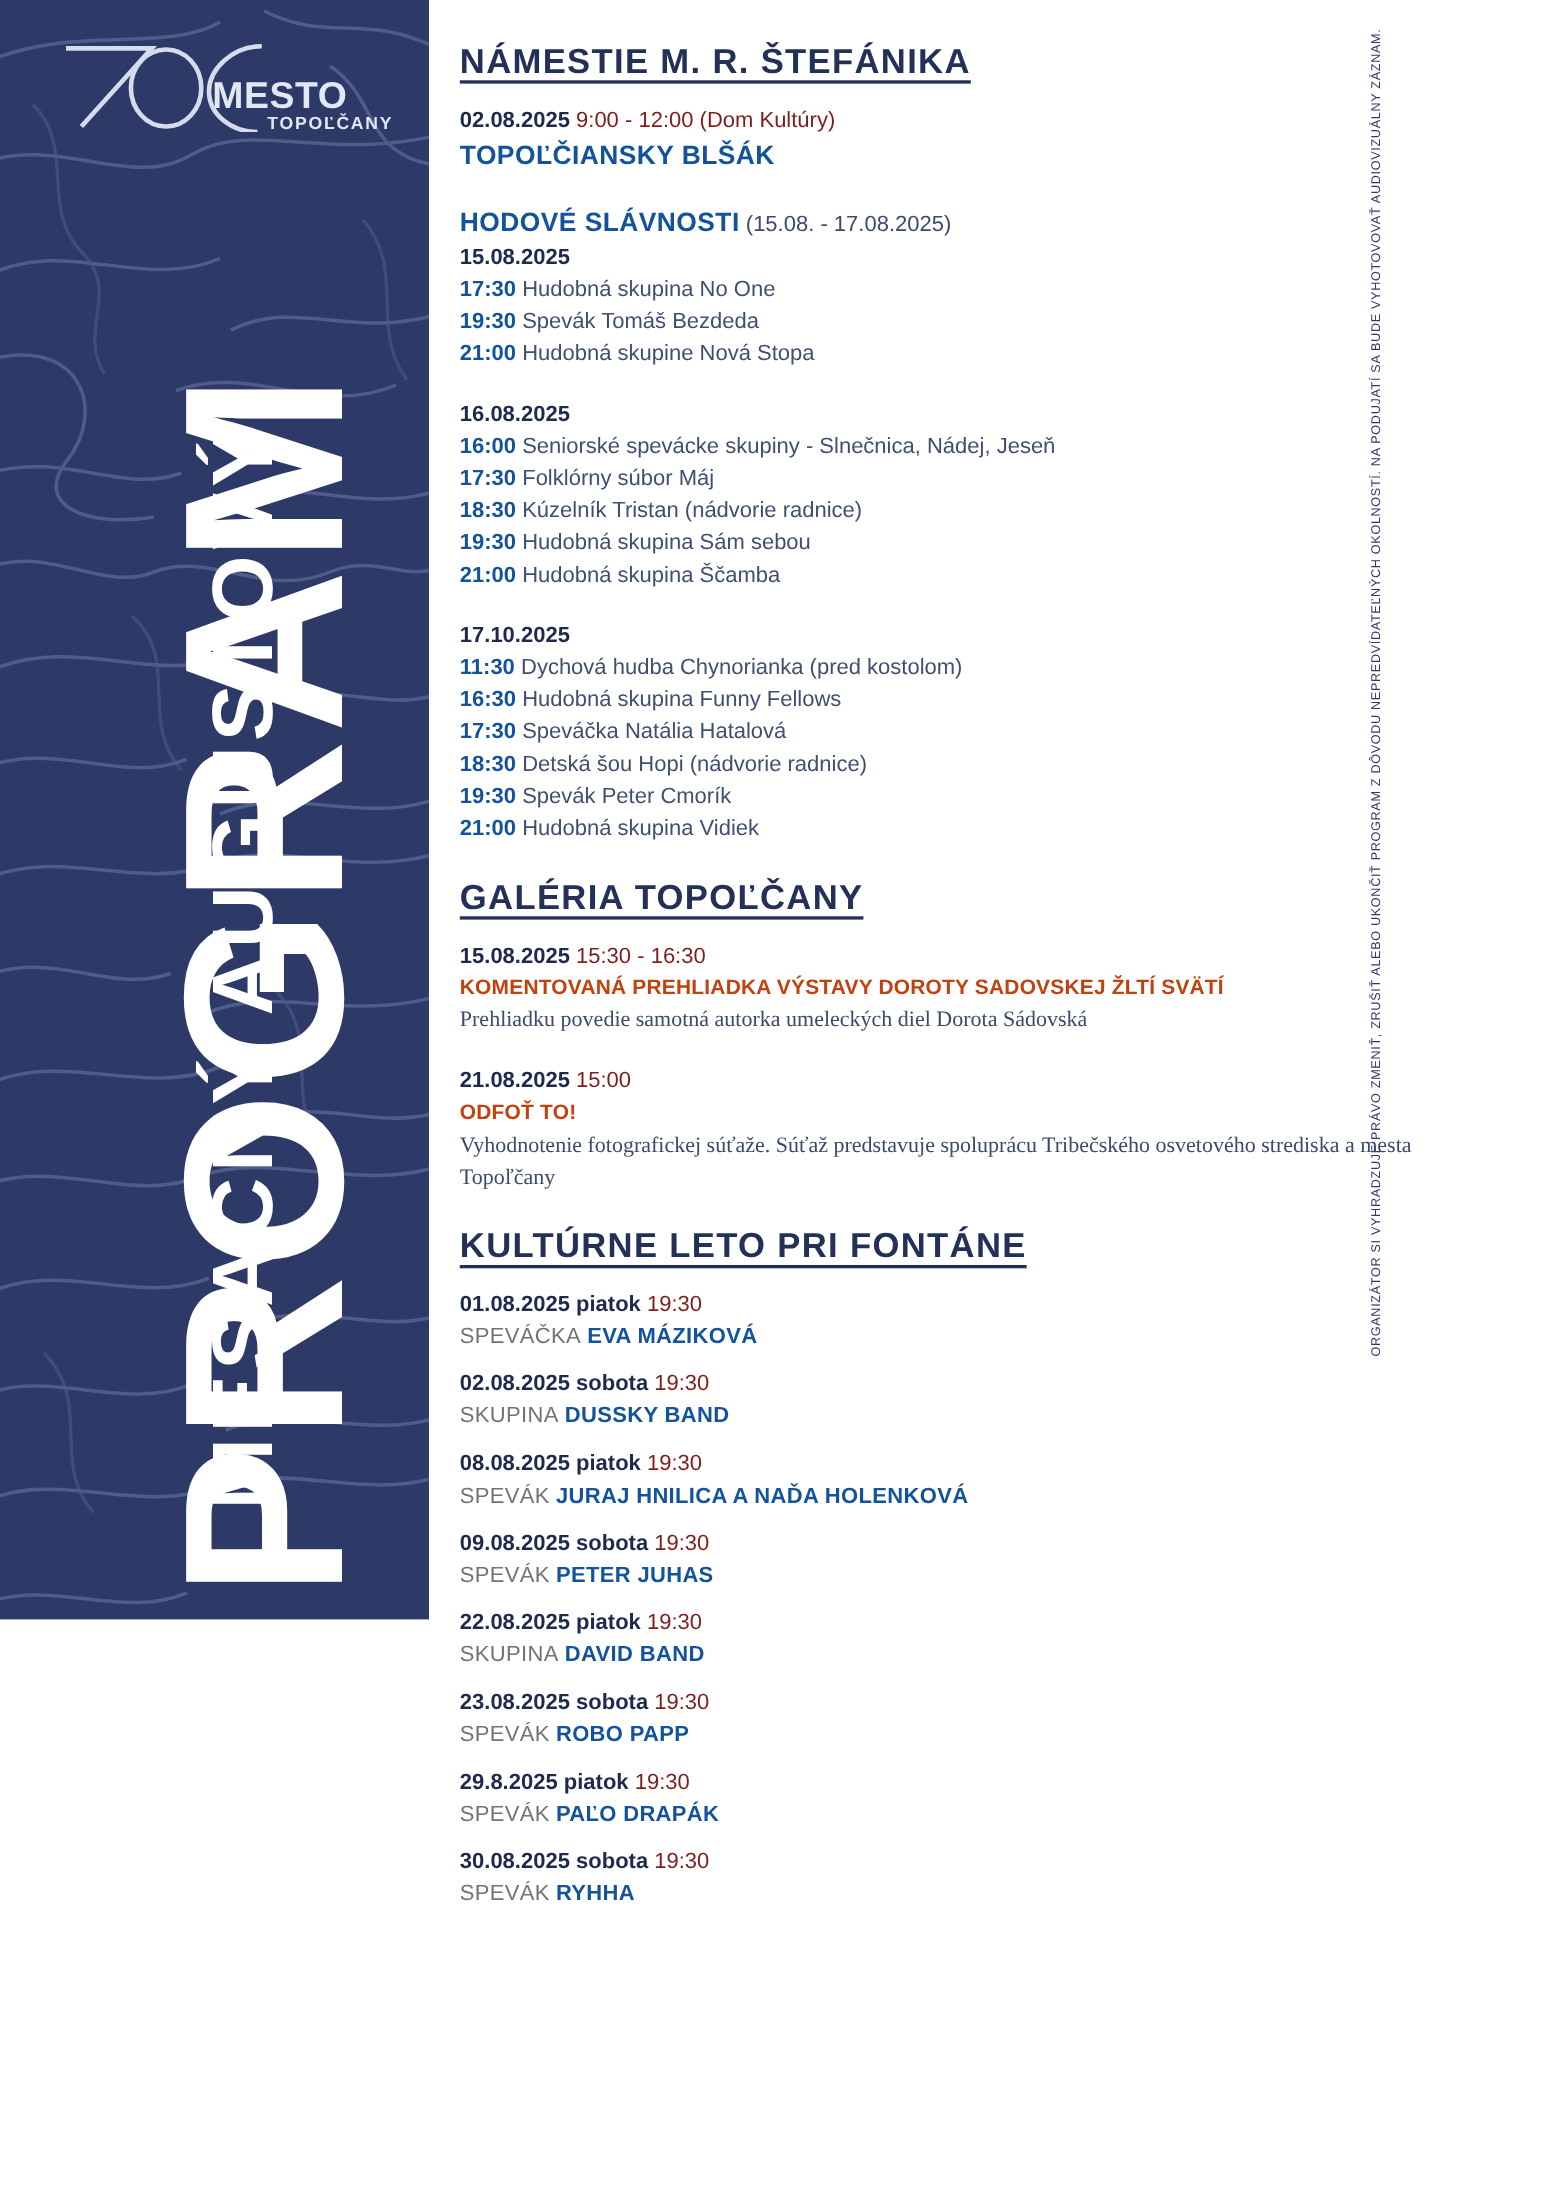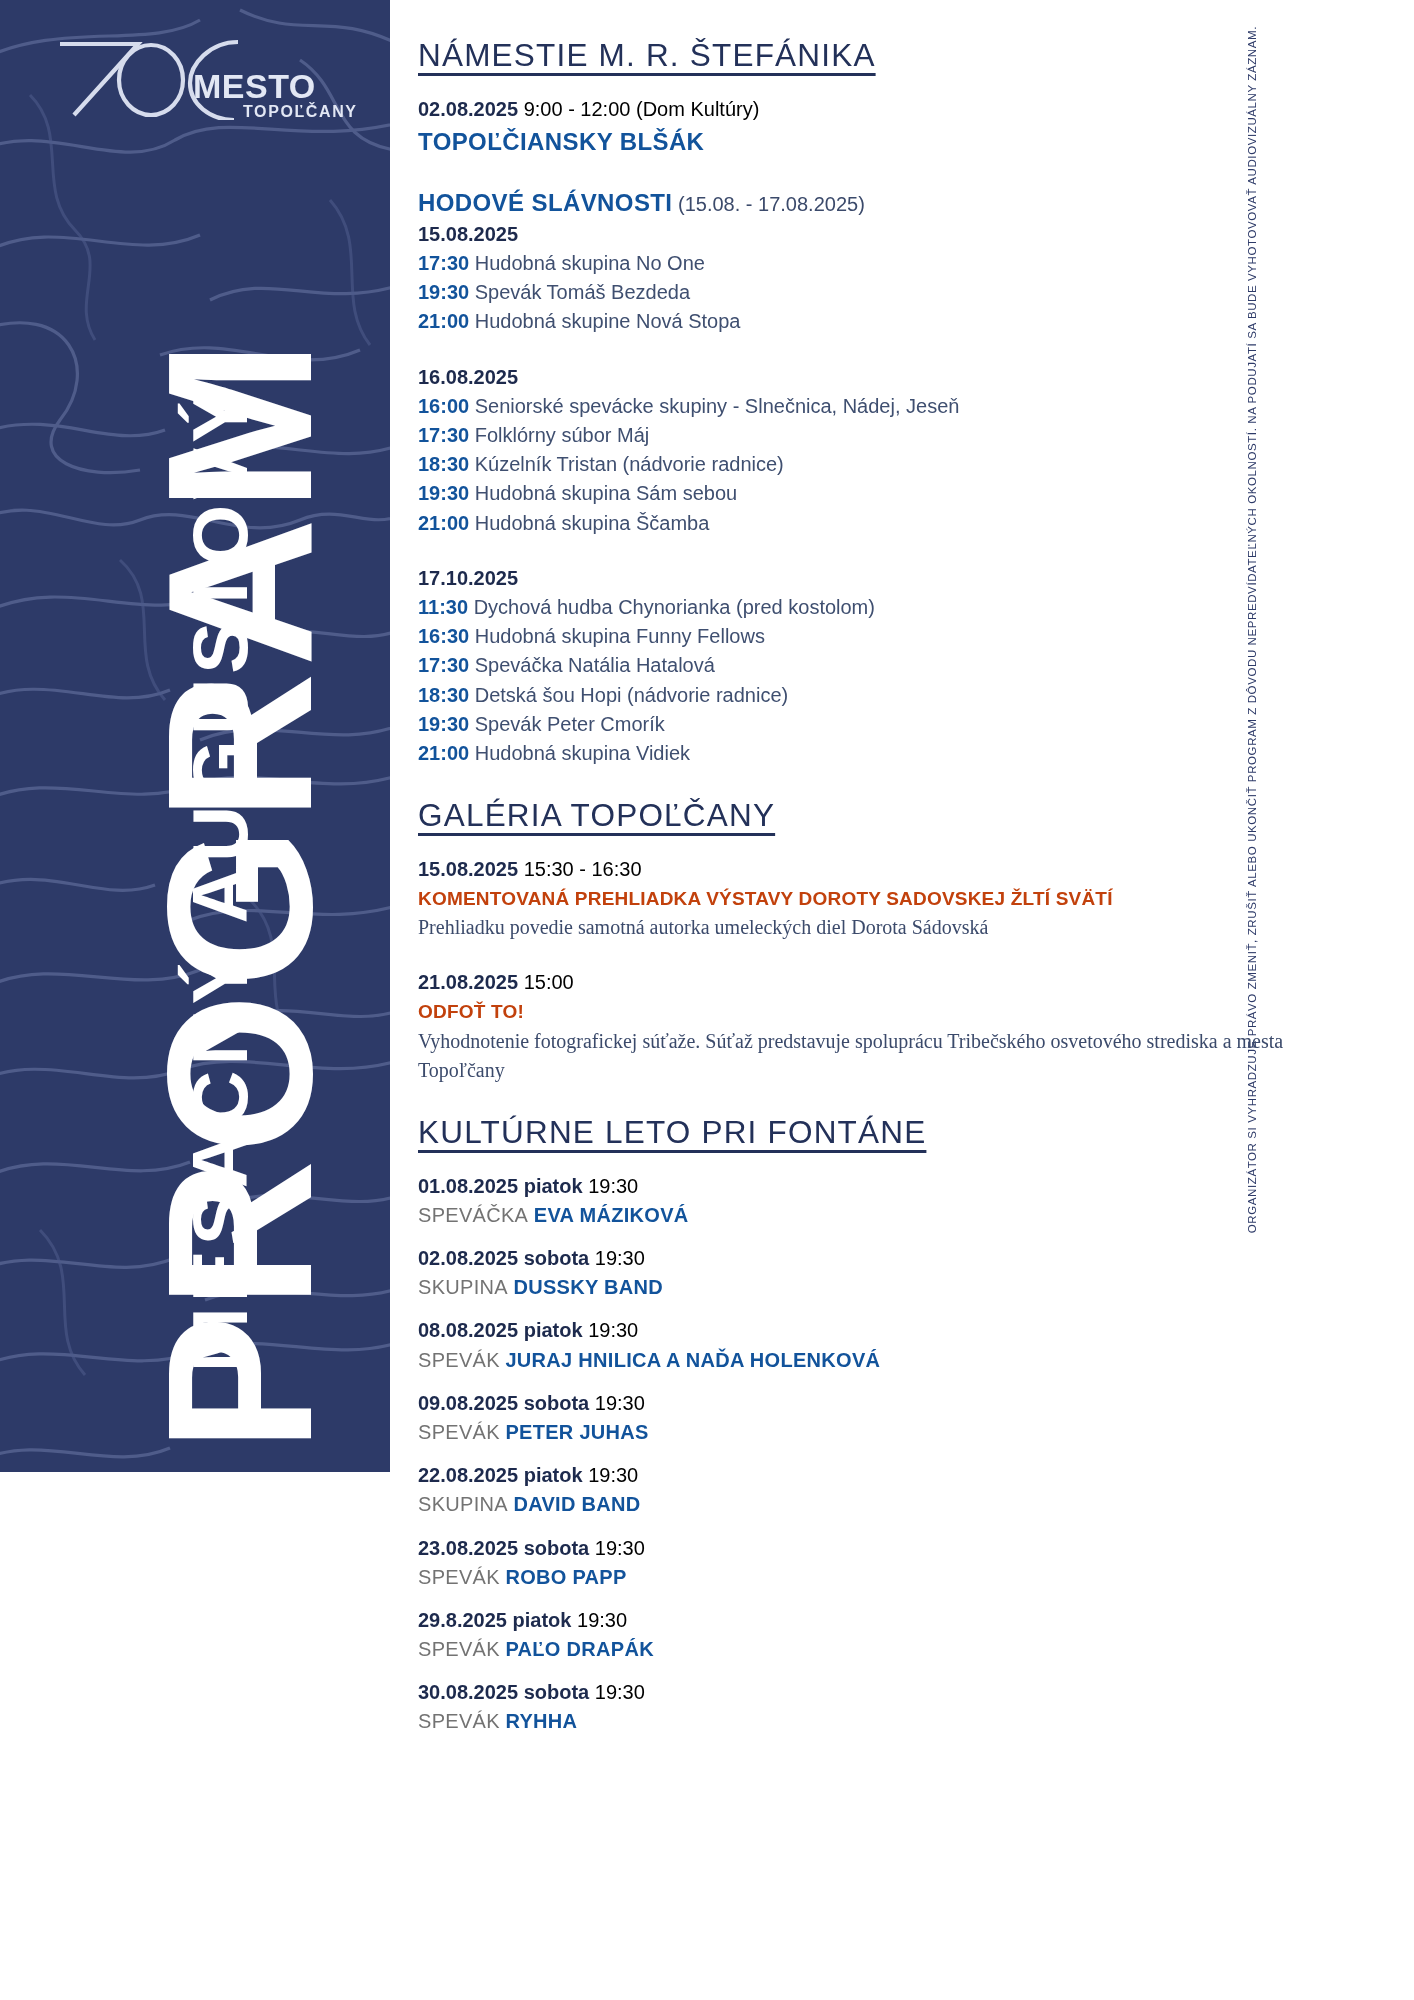--- a/index.html
+++ b/index.html
@@ -92,21 +92,21 @@
   .content {
     position:absolute;
     left:418px; top:0;
     width:940px; height:2000px;
     padding-top:38px;
     color:#27304f;
   }
 
   h2.section-title {
     font-size:31.5px;
-    font-weight:normal;
+    font-weight:bold;
     letter-spacing:1.2px;
     color:#233159;
     text-decoration:underline;
     text-underline-offset:7px;
     text-decoration-thickness:2.5px;
     margin-bottom:22px;
     line-height:1.1;
   }
   h2.section-title.mt {
     margin-top:30px;
@@ -119,21 +119,21 @@
   .gap { height:26px; }
   .gap-sm { height:14px; }
 
   .time { font-weight:bold; color:#12539b; }
   .subject { color:#3f4f70; }
 
   .hd-bold { font-weight:bold; color:#12539b; font-size:24px; letter-spacing:.4px;}
   .hd-plain { color:#3b4a6b; font-size:20px; }
 
   .date-bold { font-weight:bold; color:#1d2a4d; font-size:20px; }
-  .date-plain { color:#000000; font-size:20px; }
+  .date-plain { color:#7f1d1d; font-size:20px; }
 
   .name-accent { font-weight:bold; color:#12539b; letter-spacing:.3px; }
   .name-lead { color:#737373; letter-spacing:.3px; }
 
   .gal-title { font-weight:bold; color:#c2410c; font-size:19px; letter-spacing:.2px; }
 </style>
 </head>
 <body>
 
 <div id="poster">

